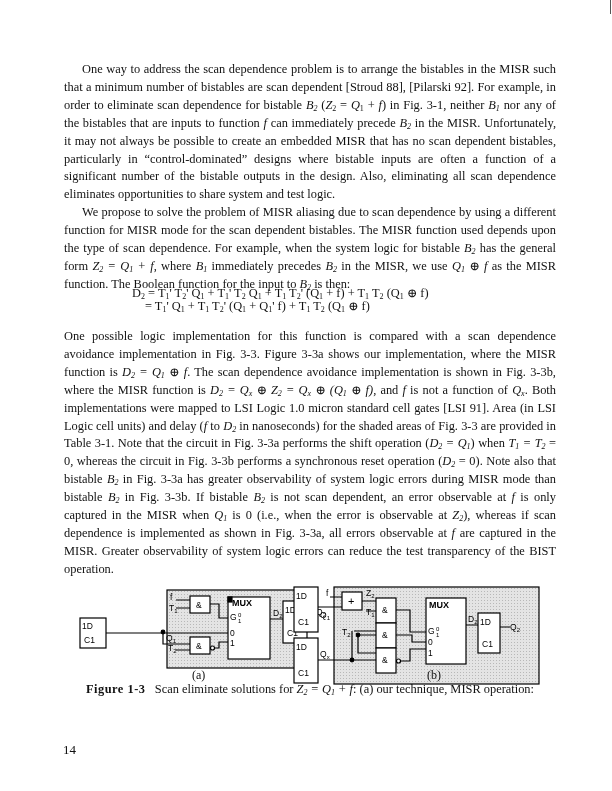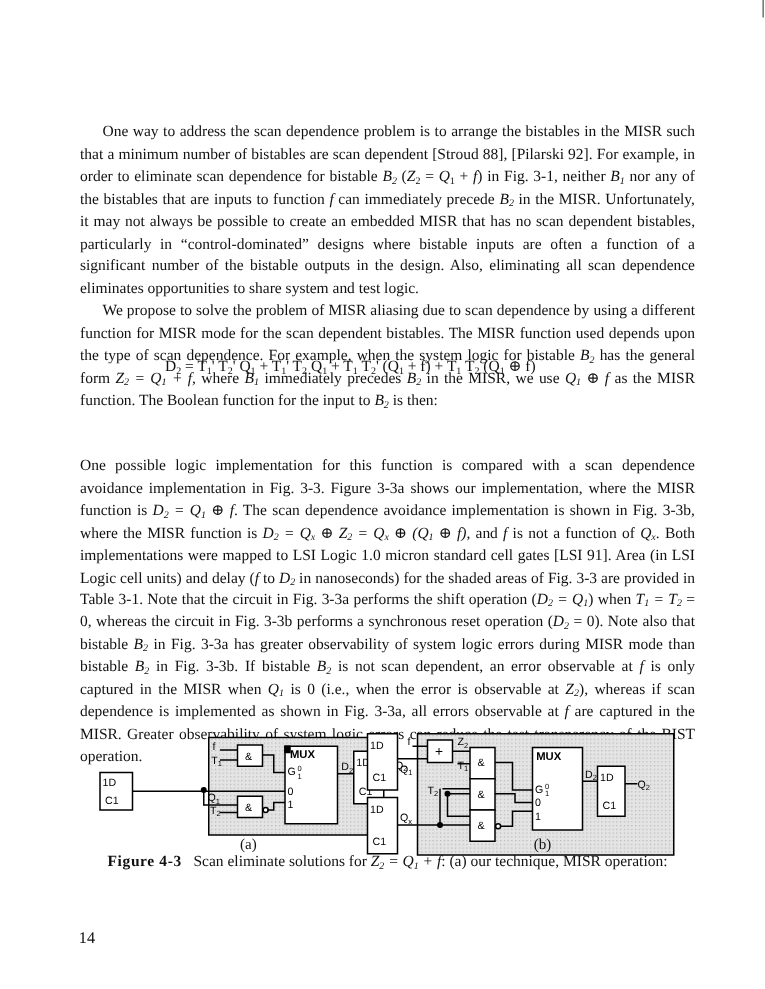--- a/index.html
+++ b/index.html
@@ -1,19 +1,19 @@
 <!DOCTYPE html>
 <html><head>
 <meta charset="utf-8">
 <style>
   html, body { margin:0; padding:0; background:#fff; }
   body { width:612px; height:791px; position:relative; overflow:hidden;
          font-family:"Liberation Serif", "DejaVu Serif", serif; color:#111; }
   .page-edge { position:absolute; right:1px; top:0; width:1px; height:14px; background:#555; }
-  .text { position:absolute; left:64px; width:492px; font-size:12.4px; line-height:17.9px; text-align:justify;margin-top:36px; }
+  .text { position:absolute; left:64px; width:492px; font-size:12.4px; line-height:17.9px; text-align:justify; }
   .p { margin:0; }
   .indent { text-indent:18px; }
   .eq { position:absolute; left:132px; top:287px; font-size:12.4px; line-height:12.8px; }
   .eq div { white-space:nowrap; }
   sub { font-size:8px; vertical-align:-2px; line-height:0; }
   i { font-style:italic; }
   .fig { position:absolute; left:64px; top:585px; width:492px; height:110px; }
   .caption { position:absolute; left:64px; top:681px; width:492px; font-size:12.4px; line-height:17.5px; text-align:center; }
   .caption b { font-weight:bold; letter-spacing:0.5px; }
   .pagenum { position:absolute; left:63px; top:742px; font-size:13px; }
@@ -29,20 +29,21 @@
   <p class="p indent">
     <span>One way to address the scan dependence problem is to arrange the bistables in the MISR such that a minimum number of bistables are scan dependent [Stroud 88], [Pilarski 92].  For example, in order to eliminate scan dependence for bistable </span><i>B<sub>2</sub></i> (<i>Z</i><sub>2</sub> = <i>Q</i><sub>1</sub> + <i>f</i>)<span> in Fig. 3-1, neither </span><i>B<sub>1</sub></i><span> nor any of the bistables that are inputs to function </span><i>f</i><span> can immediately precede </span><i>B<sub>2</sub></i><span> in the MISR. Unfortunately, it may not always be possible to create an embedded MISR that has no scan dependent bistables, particularly in “control-dominated” designs where bistable inputs are often a function of a significant number of the bistable outputs in the design.  Also, eliminating all scan dependence eliminates opportunities to share system and test logic.</span>
   </p>
   <p class="p indent">
     <span>We propose to solve the problem of MISR aliasing due to scan dependence by using a different function for MISR mode for the scan dependent bistables.  The MISR function used depends upon the type of scan dependence.  For example, when the system logic for bistable </span><i>B<sub>2</sub></i><span> has the general form </span><i>Z<sub>2</sub> = Q<sub>1</sub> + f</i><span>, where </span><i>B<sub>1</sub></i><span> immediately precedes </span><i>B<sub>2</sub></i><span> in the MISR, we use </span><i>Q<sub>1</sub> ⊕ f</i><span> as the MISR function.  The Boolean function for the input to </span><i>B<sub>2</sub></i><span> is then:</span>
   </p>
 </div>
 
 <div class="eq">
   <div>D<sub>2</sub> = T<sub>1</sub>' T<sub>2</sub>' Q<sub>1</sub> + T<sub>1</sub>' T<sub>2</sub> Q<sub>1</sub> + T<sub>1</sub> T<sub>2</sub>' (Q<sub>1</sub> + f) + T<sub>1</sub> T<sub>2</sub> (Q<sub>1</sub> ⊕ f)</div>
+  <div style="padding-left:13px;">= T<sub>1</sub>' Q<sub>1</sub> + T<sub>1</sub> T<sub>2</sub>' (Q<sub>1</sub> + Q<sub>1</sub>' f) + T<sub>1</sub> T<sub>2</sub> (Q<sub>1</sub> ⊕ f)</div>
 </div>
 
 <div class="text" style="top:328px;">
   <p class="p">
     <span>One possible logic implementation for this function is compared with a scan dependence avoidance implementation in Fig. 3-3.  Figure 3-3a shows our implementation, where the MISR function is </span><i>D<sub>2</sub> = Q<sub>1</sub> ⊕ f</i><span>.  The scan dependence avoidance implementation is shown in Fig. 3-3b, where the MISR function is </span><i>D<sub>2</sub> = Q<sub>x</sub> ⊕ Z<sub>2</sub> = Q<sub>x</sub> ⊕ (Q<sub>1</sub> ⊕ f)</i><span>, and </span><i>f</i><span> is not a function of </span><i>Q<sub>x</sub></i><span>.  Both implementations were mapped to LSI Logic 1.0 micron standard cell gates [LSI 91].  Area (in LSI Logic cell units) and delay (</span><i>f</i><span> to </span><i>D<sub>2</sub></i><span> in nanoseconds) for the shaded areas of Fig. 3-3 are provided in Table 3-1.  Note that the circuit in Fig. 3-3a performs the shift operation (</span><i>D<sub>2</sub> = Q<sub>1</sub></i><span>) when </span><i>T<sub>1</sub> = T<sub>2</sub></i> = 0<span>, whereas the circuit in Fig. 3-3b performs a synchronous reset operation (</span><i>D<sub>2</sub></i> = 0<span>).  Note also that bistable </span><i>B<sub>2</sub></i><span> in Fig. 3-3a has greater observability of system logic errors during MISR mode than bistable </span><i>B<sub>2</sub></i><span> in Fig. 3-3b.  If bistable </span><i>B<sub>2</sub></i><span> is not scan dependent, an error observable at </span><i>f</i><span> is only captured in the MISR when </span><i>Q<sub>1</sub></i><span> is 0 (i.e., when the error is observable at </span><i>Z<sub>2</sub></i><span>), whereas if scan dependence is implemented as shown in Fig. 3-3a, all errors observable at </span><i>f</i><span> are captured in the MISR.  Greater observability of system logic errors can reduce the test transparency of the BIST operation.</span>
   </p>
 </div>
 
 <div class="fig">
   <svg width="492" height="100" viewBox="0 0 492 100">
@@ -125,16 +126,16 @@
       <text x="188" y="40">1D</text>
       <text x="190" y="62">C1</text>
       <text x="218" y="45">Q<tspan font-size="6" dy="2">2</tspan></text>
     </g>
   </svg>
   <div class="sublabel" style="position:absolute; left:128px; top:83px;">(a)</div>
   <div class="sublabel" style="position:absolute; left:363px; top:83px;">(b)</div>
 </div>
 
 <div class="caption">
-  <div><b>Figure  4-3</b>&nbsp;&nbsp;&nbsp;<span>Scan eliminate solutions for </span><i>Z<sub>2</sub> = Q<sub>1</sub> + f</i><span>:  (a) our technique, MISR operation:</span></div>
+  <div><b>Figure  1-3</b>&nbsp;&nbsp;&nbsp;<span>Scan eliminate solutions for </span><i>Z<sub>2</sub> = Q<sub>1</sub> + f</i><span>:  (a) our technique, MISR operation:</span></div>
 </div>
 
 <div class="pagenum">14</div>
 
 </body></html>

